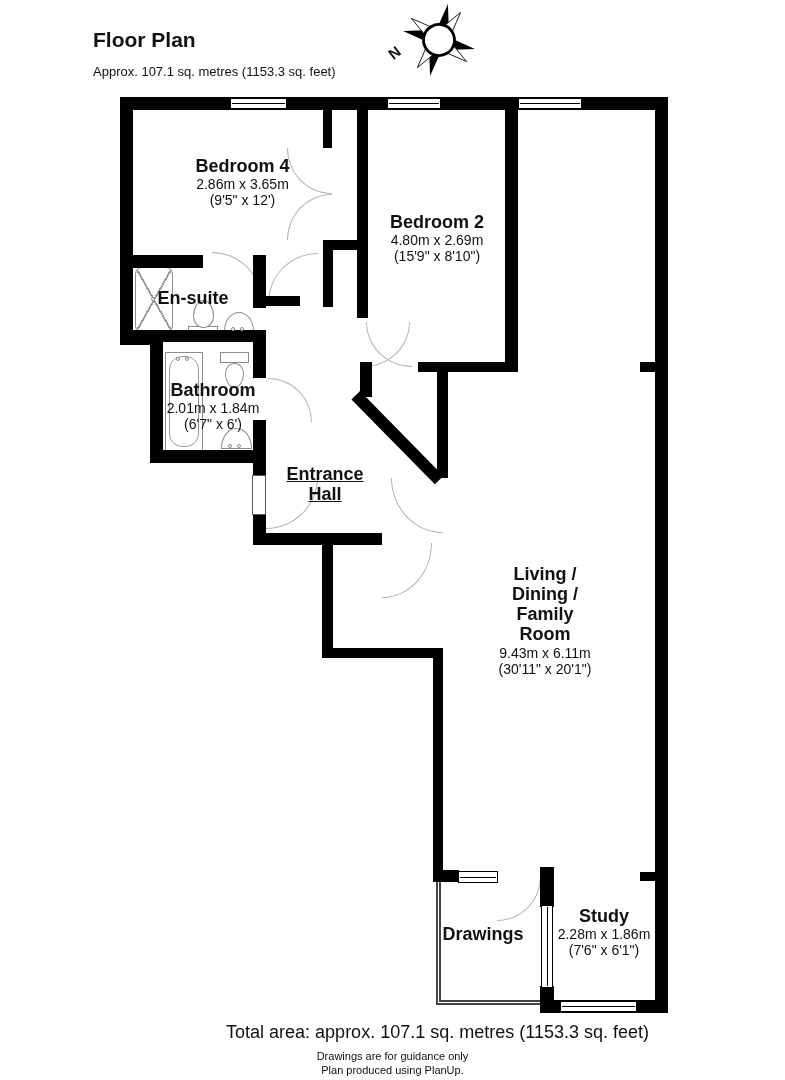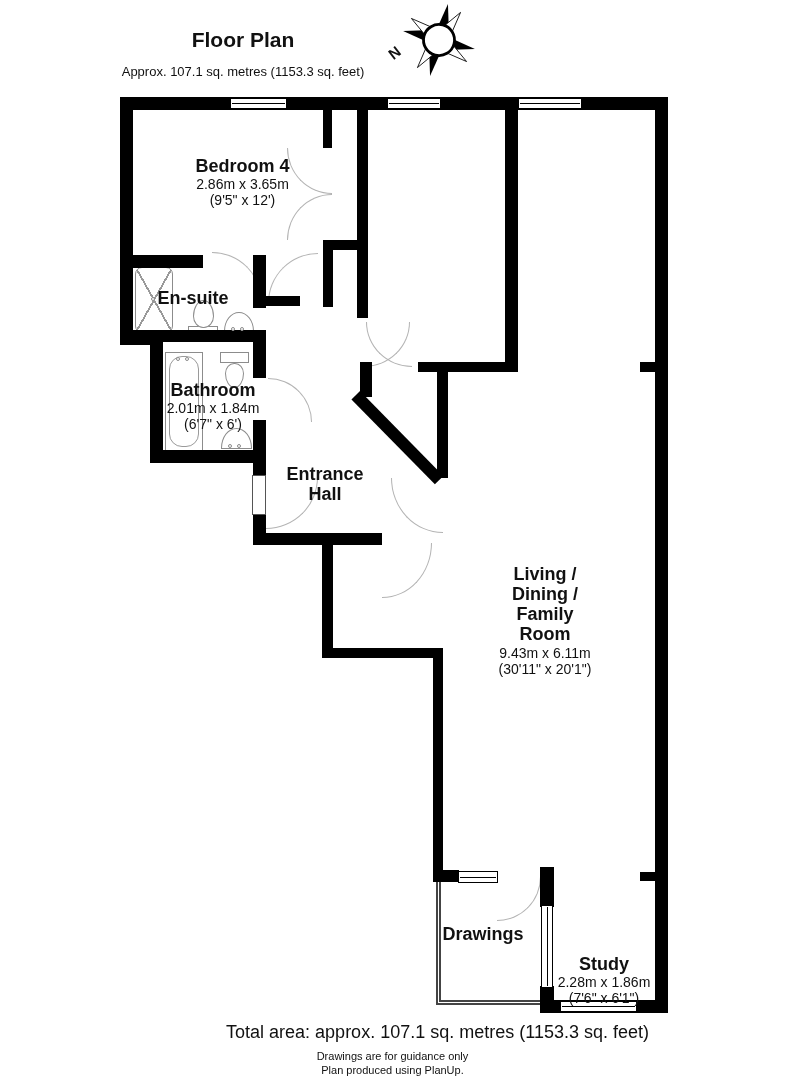--- a/index.html
+++ b/index.html
@@ -28,21 +28,21 @@
   .bowl{border-radius:48% 48% 50% 50%/42% 42% 58% 58%;}
   .bowl-up{border-radius:50% 50% 48% 48%/58% 58% 42% 42%;}
   .sink{border-radius:50% 50% 0 0/95% 95% 0 0;}
   .dot{position:absolute;width:4px;height:4px;border:1px solid #8c8c8c;border-radius:50%;background:#fff;box-sizing:border-box;z-index:2;}
   
   .balcony-rail{position:absolute;border-left:5px double #444;border-bottom:5px double #444;box-sizing:border-box;z-index:1;}
   
   .room-label{position:absolute;text-align:center;z-index:5;}
   .rname{font-weight:bold;font-size:18px;line-height:1.12;}
   .rdim{font-size:14px;line-height:1.15;}
-  .fp-head{position:absolute;text-align:center;z-index:5;}
+  .fp-head{position:absolute;text-align:left;z-index:5;}
   .fp-title{font-weight:bold;font-size:21px;line-height:1.1;}
   .fp-sub{font-size:13px;margin-top:13px;}
   .footer-total{position:absolute;left:0;width:785px;text-align:center;font-size:18px;z-index:5;padding-left:45px;}
   .footer-disc{position:absolute;left:0;width:785px;text-align:center;font-size:11px;line-height:1.25;z-index:5;}
   .north-n{position:absolute;font-weight:bold;font-size:15px;transform:rotate(-38deg);z-index:5;}
   .compass{position:absolute;z-index:4;}
 </style>
 </head>
 <body>
 
@@ -150,44 +150,49 @@
   <div class="fx bowl" style="left:225px;top:363px;width:19px;height:25px;"></div>
   <div class="fx sink" style="left:221px;top:428px;width:31px;height:21px;"></div>
   <div class="dot" style="left:228px;top:444px;"></div>
   <div class="dot" style="left:237px;top:444px;"></div>
 
   <div class="room-label" style="left:140px;top:156px;width:205px;">
       <div class="rname">Bedroom 4</div>
       <div class="rdim">2.86m x 3.65m</div>
       <div class="rdim">(9'5" x 12')</div>
     </div>
+  <div class="room-label" style="left:368px;top:212px;width:138px;">
+      <div class="rname">Bedroom 2</div>
+      <div class="rdim">4.80m x 2.69m</div>
+      <div class="rdim">(15'9" x 8'10")</div>
+    </div>
   <div class="room-label" style="left:138px;top:288px;width:110px;">
       <div class="rname">En-suite</div>
     </div>
   <div class="room-label" style="left:148px;top:380px;width:130px;">
       <div class="rname">Bathroom</div>
       <div class="rdim">2.01m x 1.84m</div>
       <div class="rdim">(6'7" x 6')</div>
     </div>
-  <div class="room-label" style="left:264px;top:464px;width:122px;">
+  <div class="room-label" style="left:264px;top:464px;width:122px;text-decoration:underline;">
       <div class="rname">Entrance</div>
       <div class="rname">Hall</div>
     </div>
   <div class="room-label" style="left:462px;top:564px;width:166px;">
       <div class="rname">Living /</div>
       <div class="rname">Dining /</div>
       <div class="rname">Family</div>
       <div class="rname">Room</div>
       <div class="rdim">9.43m x 6.11m</div>
       <div class="rdim">(30'11" x 20'1")</div>
     </div>
   <div class="room-label" style="left:430px;top:924px;width:106px;">
       <div class="rname">Drawings</div>
     </div>
-  <div class="room-label" style="left:541px;top:906px;width:126px;margin-top:48px;">
+  <div class="room-label" style="left:541px;top:906px;width:126px;">
       <div class="rname">Study</div>
       <div class="rdim">2.28m x 1.86m</div>
       <div class="rdim">(7'6" x 6'1")</div>
     </div>
 
   <div class="footer-total" style="top:1022px;">Total area: approx. 107.1 sq. metres (1153.3 sq. feet)</div>
   <div class="footer-disc" style="top:1064px;">Plan produced using PlanUp.</div>
   <div class="footer-disc" style="top:1050px;">Drawings are for guidance only</div>
 
 </div>

